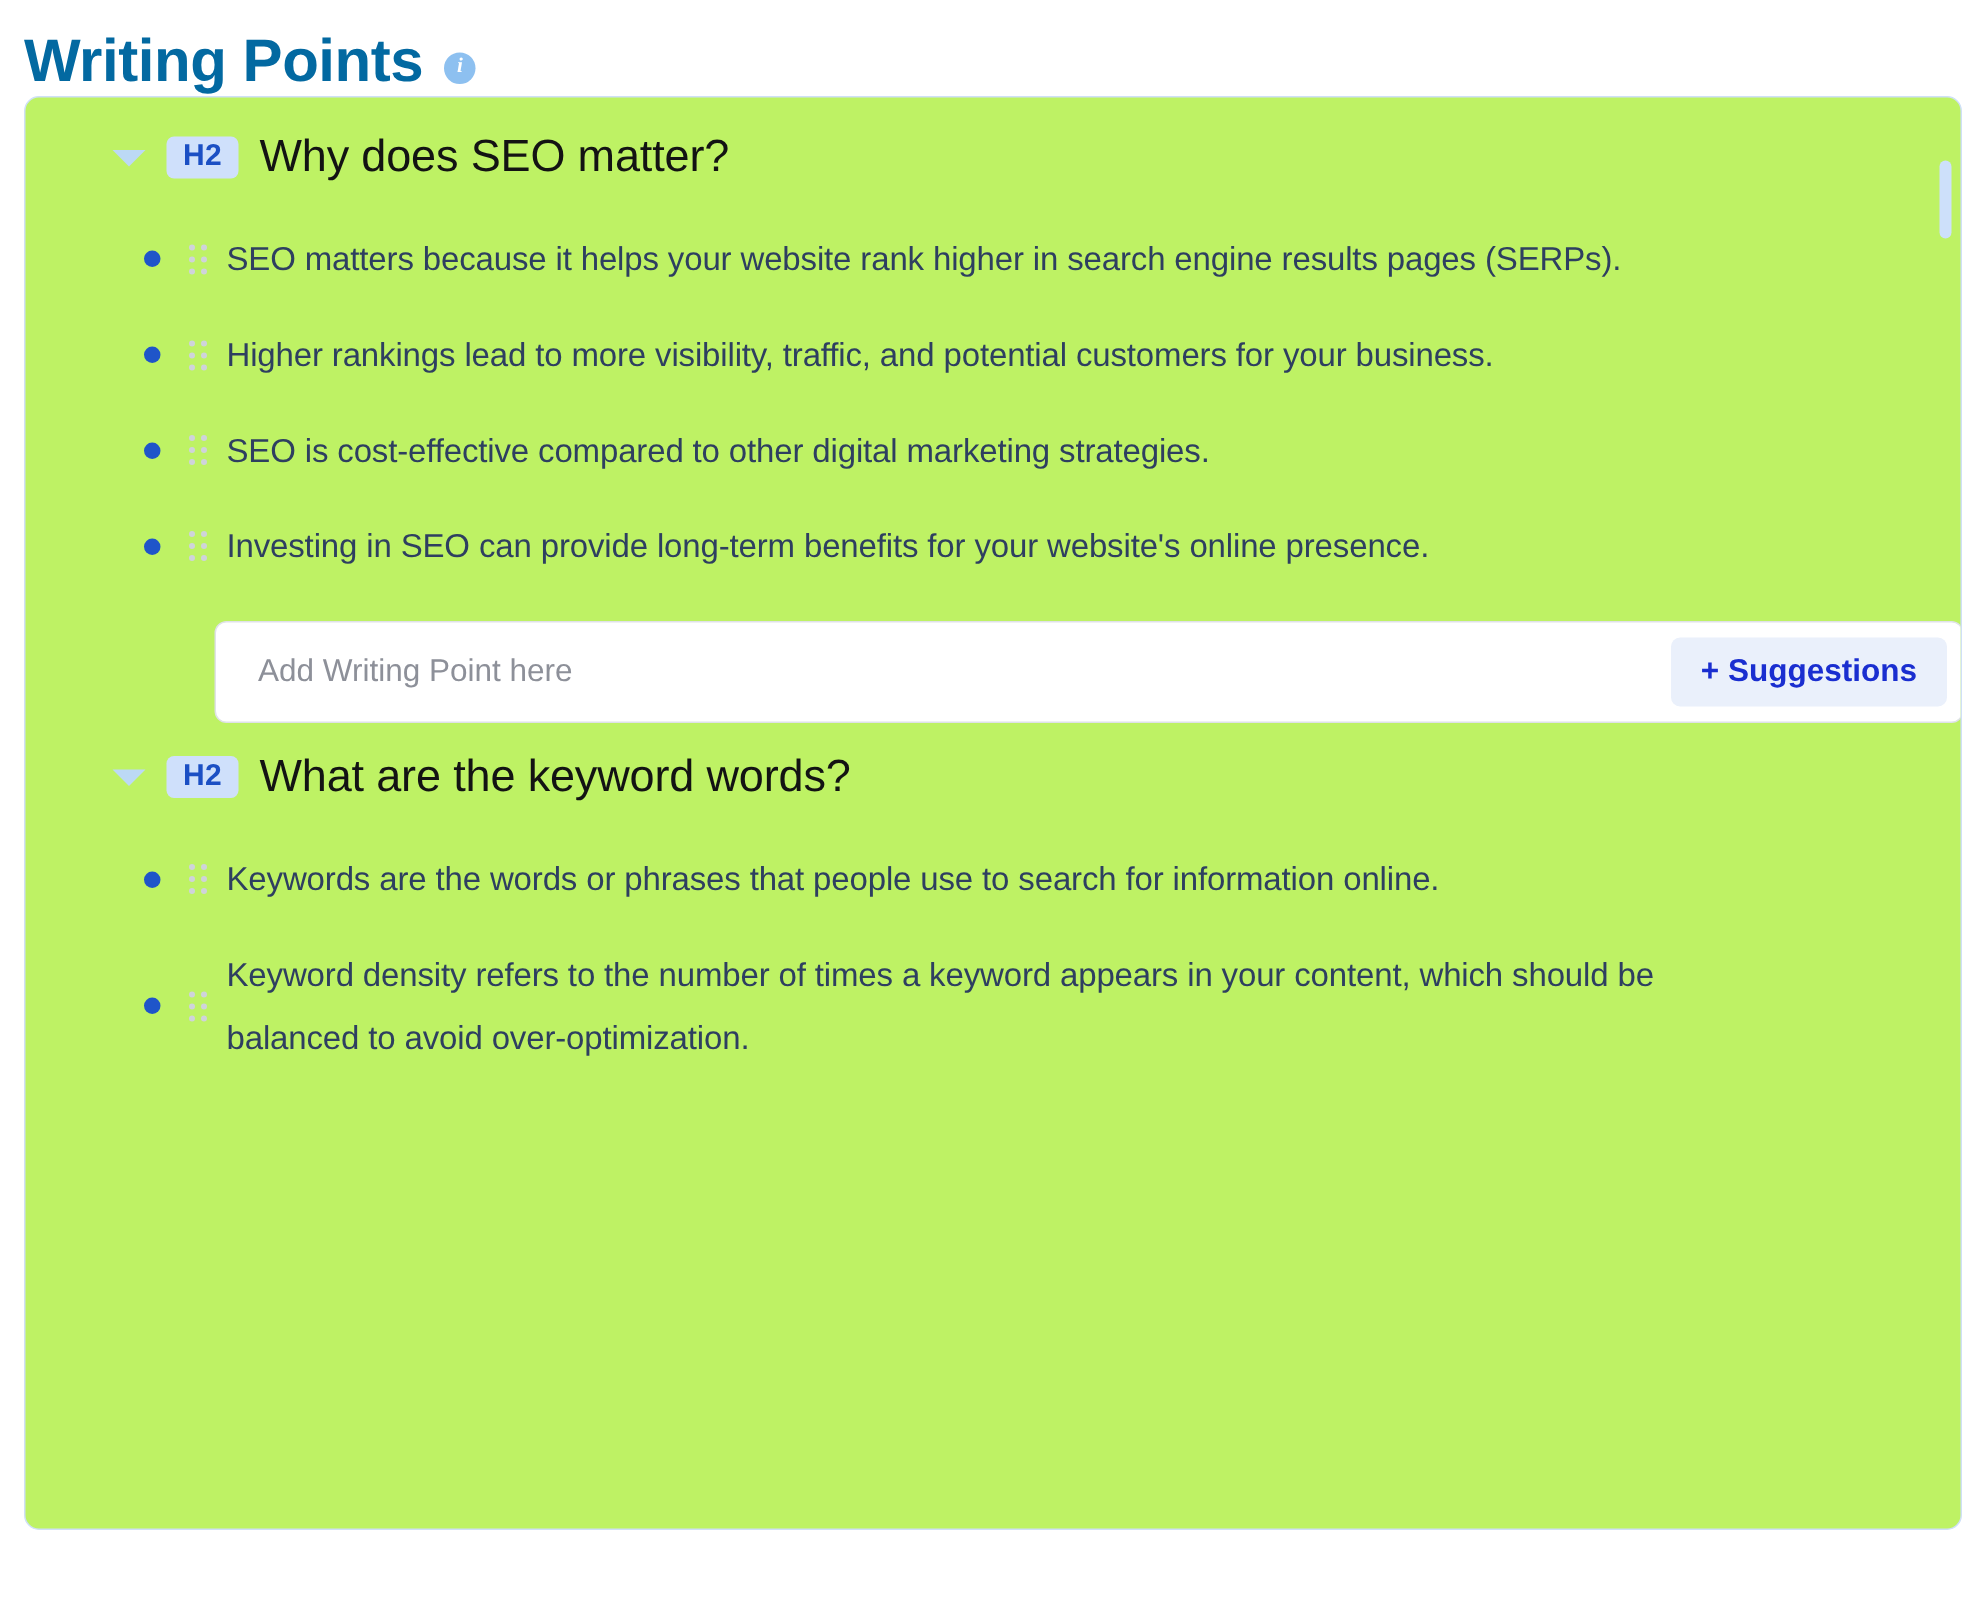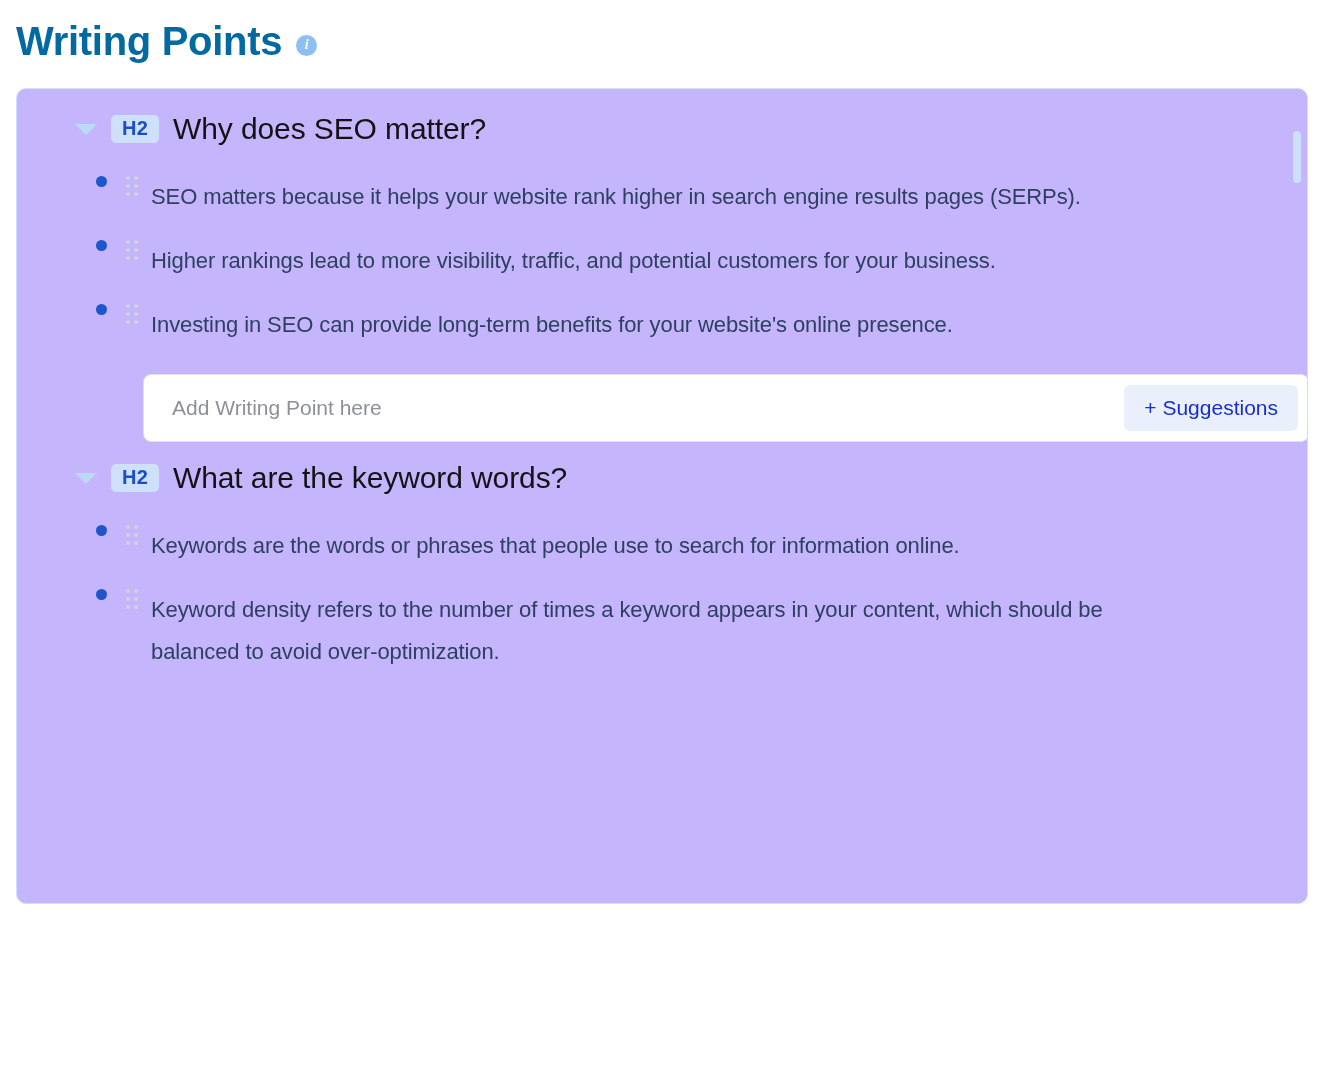--- a/index.html
+++ b/index.html
@@ -50,26 +50,26 @@
     line-height: 1;
     margin-top: 8px;
     cursor: pointer;
     flex: none;
   }
 
   
   .outline-panel {
     position: absolute;
     left: 16px;
-    top: 88px;
+    top: 64px;
     width: 1292px;
-    height: 816px;
+    height: 956px;
     border: 1.5px solid #cfe0f7;
     border-radius: 10px;
-    background: #c4b5fd;
+    background: #bef264;
     overflow: hidden;
   }
   .outline-scroll {
     position: absolute;
     inset: 0;
     padding: 18px 30px 0 18px;
     overflow: hidden;
   }
 
   
@@ -127,21 +127,21 @@
     line-height: 1.2;
     letter-spacing: -0.1px;
   }
 
   
   .points-list {
     padding: 14px 0 0 0;
   }
   .point-row {
     display: flex;
-    align-items: flex-start;
+    align-items: center;
     gap: 0;
     padding: 11px 0;
   }
   .bullet-dot-wrap {
     width: 78px;
     display: flex;
     justify-content: flex-end;
     align-items: center;
     flex: none;
     padding-right: 6px;
@@ -208,21 +208,21 @@
   }
   .add-point-input::placeholder { color: #8d9099; }
   .suggestions-btn {
     flex: none;
     background: #eaf0fb;
     color: #1a2ed0;
     border: none;
     border-radius: 6px;
     font-family: "Liberation Sans", sans-serif;
     font-size: 21px;
-    font-weight: 400;
+    font-weight: 700;
     padding: 11px 20px;
     cursor: pointer;
     white-space: nowrap;
   }
 </style>
 </head>
 <body>
 
 <div class="page">
 
@@ -281,20 +281,36 @@
             <span class="drag-handle">
                 <span class="drag-grid">
                   <i></i>
                   <i></i>
                   <i></i>
                   <i></i>
                   <i></i>
                   <i></i>
                 </span>
               </span>
+            <span class="point-text">SEO is cost-effective compared to other digital marketing strategies.</span>
+          </div>
+          <div class="point-row">
+            <span class="bullet-dot-wrap">
+                <span class="bullet-dot"></span>
+              </span>
+            <span class="drag-handle">
+                <span class="drag-grid">
+                  <i></i>
+                  <i></i>
+                  <i></i>
+                  <i></i>
+                  <i></i>
+                  <i></i>
+                </span>
+              </span>
             <span class="point-text">Investing in SEO can provide long-term benefits for your website's online presence.</span>
           </div>
         </div>
 
         <div class="add-point-bar">
           <input class="add-point-input" type="text" placeholder="Add Writing Point here" style="">
           <button class="suggestions-btn">+ Suggestions</button>
         </div>
       </div>
 

